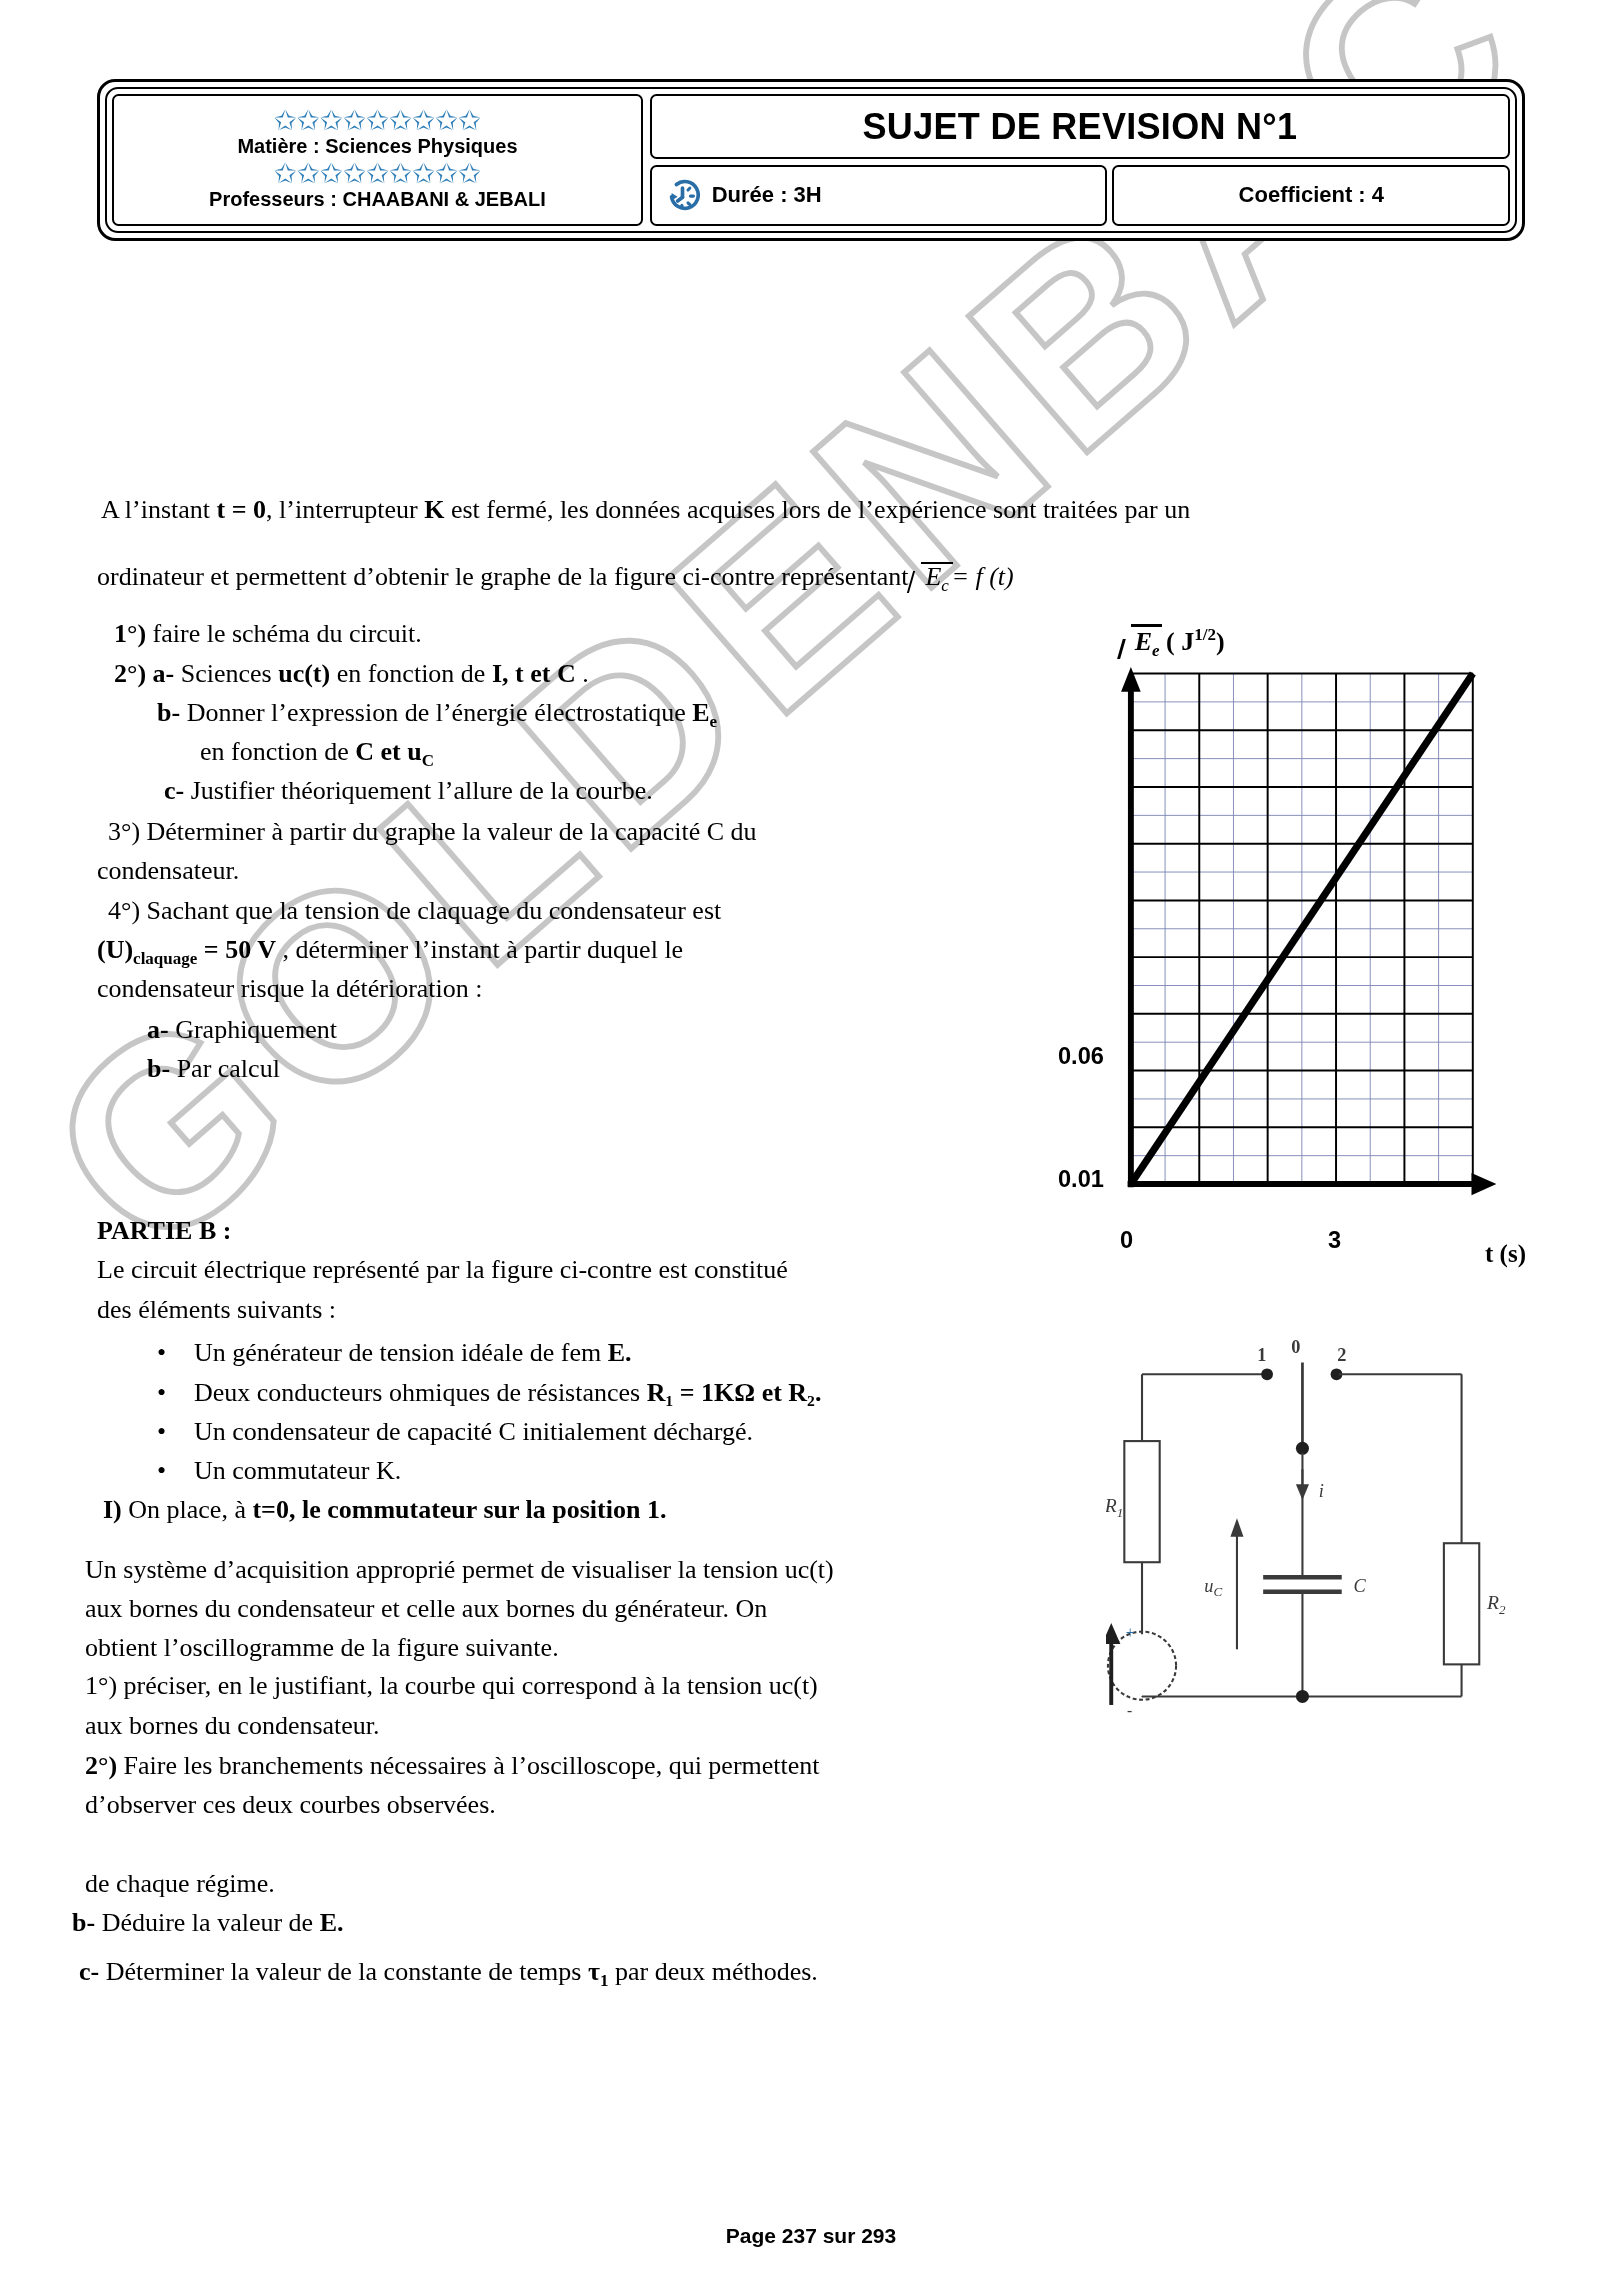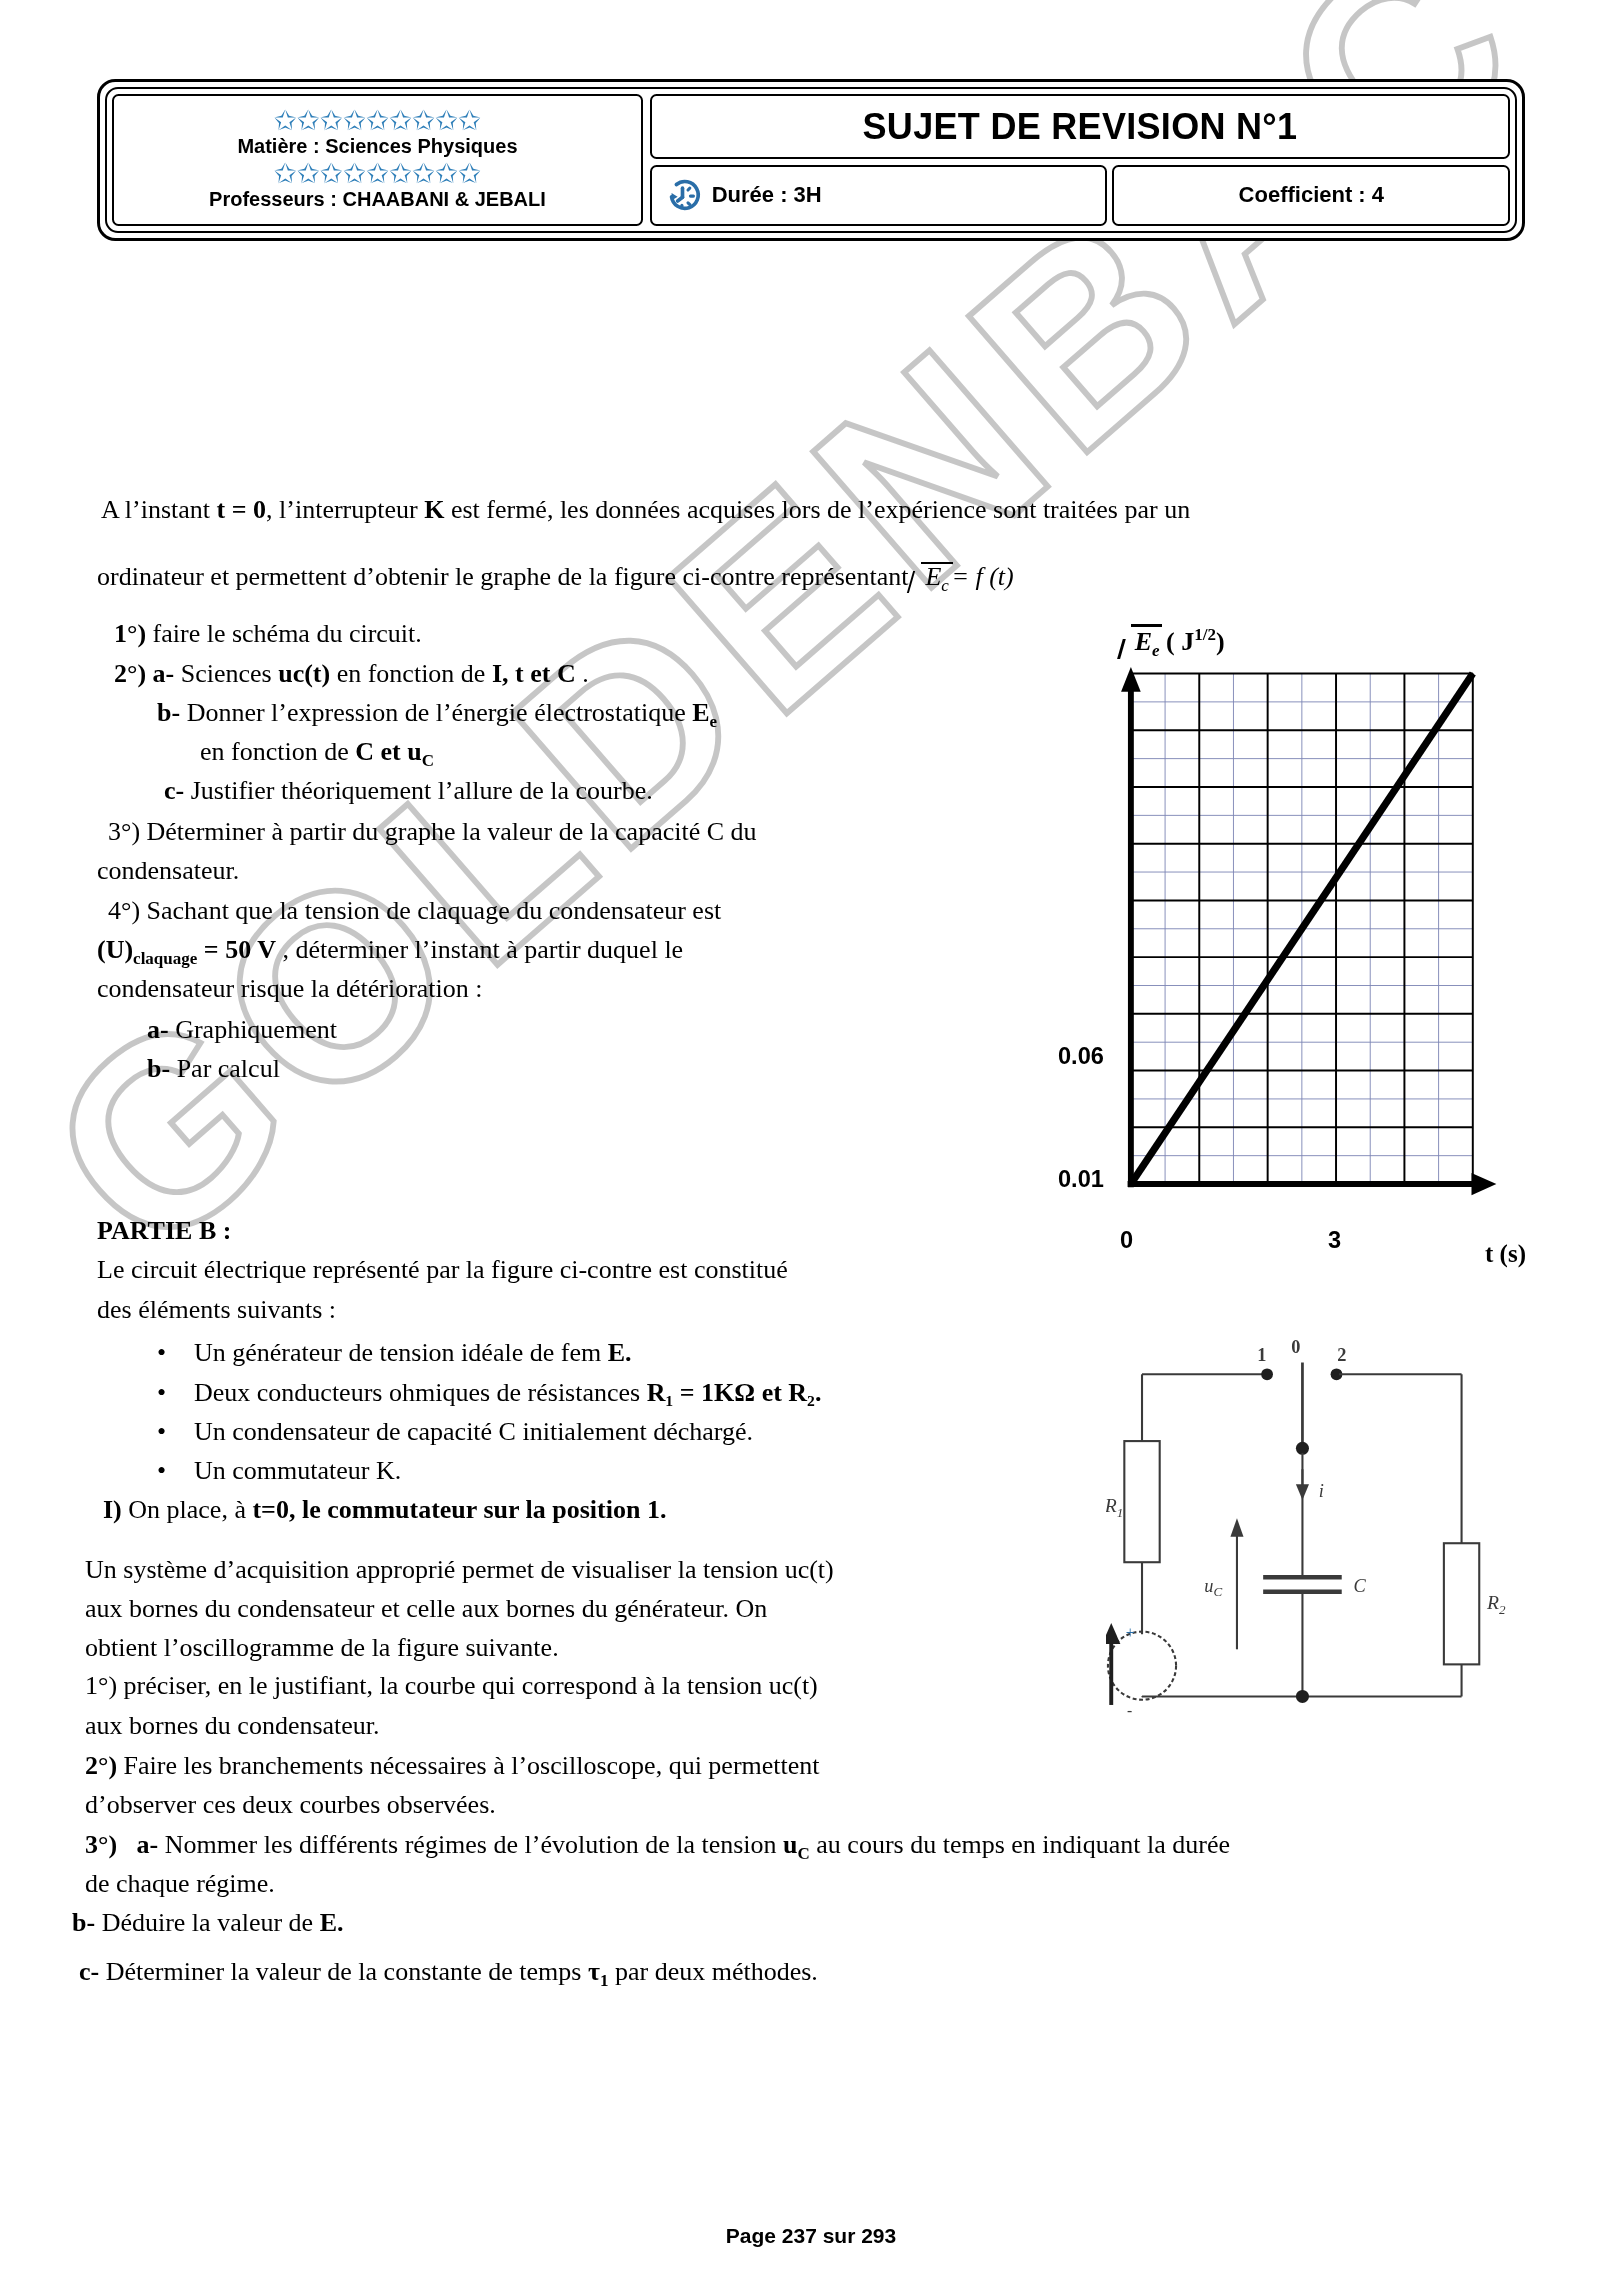--- a/index.html
+++ b/index.html
@@ -318,23 +318,20 @@
   <div class="p" style="left:85px; top:1596px;">aux bornes du condensateur et celle aux bornes du générateur. On</div>
   <div class="p" style="left:85px; top:1557px;">Un système d’acquisition approprié permet de visualiser la tension uc(t)</div>
   <div class="p" style="left:85px; top:1635px;">obtient l’oscillogramme de la figure suivante.</div>
 
   <div class="p" style="left:85px; top:1673px;">1°) préciser, en le justifiant, la courbe qui correspond à la tension uc(t)</div>
   <div class="p" style="left:85px; top:1713px;">aux bornes du condensateur.</div>
 
   <div class="p" style="left:85px; top:1753px;"><b>2°)</b><span>  Faire les branchements nécessaires à l’oscilloscope, qui permettent</span></div>
   <div class="p" style="left:85px; top:1792px;">d’observer ces deux courbes observées.</div>
 
-  <div class="p" style="left:85px; top:1832px;">
-    <b>3°)</b><span>&nbsp;&nbsp;&nbsp;</span><b>a-</b><span> Nommer les différents régimes de l’évolution de la tension </span><b><span>u</span><sub>C</sub></b><span> au cours du temps en indiquant    la durée</span>
-  </div>
   <div class="p" style="left:85px; top:1871px;">de chaque régime.</div>
 
   <div class="p" style="left:72px; top:1910px;">
     <b>b-</b><span> Déduire la valeur de </span><b>E.</b>
   </div>
 
   <div class="p" style="left:79px; top:1959px;">
     <b>c-</b><span> Déterminer la valeur de la  constante de temps </span><b><span>τ</span><sub>1</sub></b><span> par deux méthodes.</span>
   </div>
 

